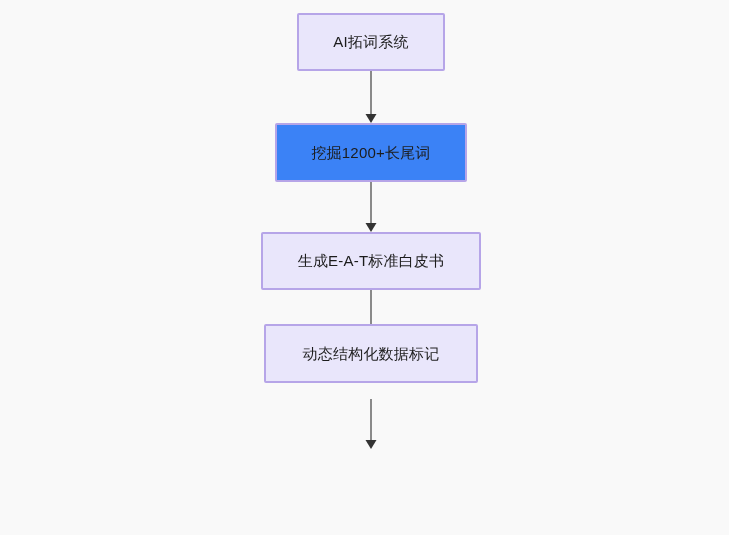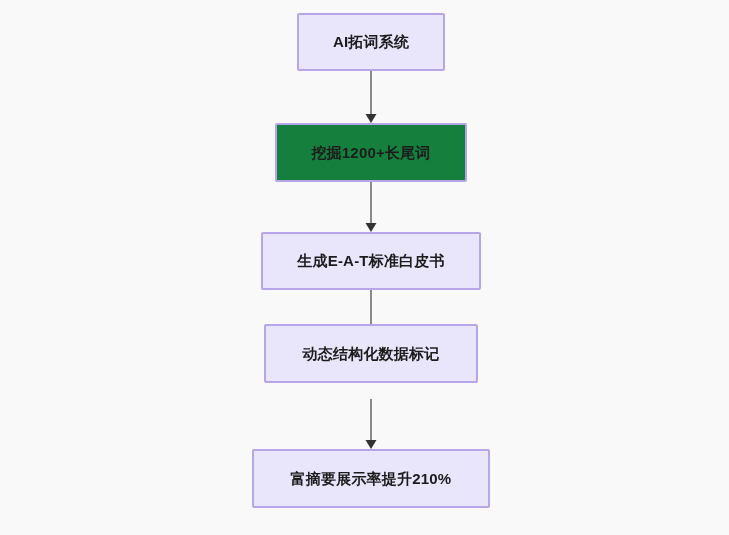--- a/index.html
+++ b/index.html
@@ -29,21 +29,20 @@
     justify-content: center;
     color: #1c1c1c;
     font-size: 15px;
     line-height: 1.2;
     letter-spacing: 0.2px;
     white-space: nowrap;
   }
   .node-label {
     display: block;
     padding: 0 6px;
-    font-weight: bold;
   }
   .edge {
     position: absolute;
     pointer-events: none;
   }
   .edge svg {
     display: block;
     overflow: visible;
   }
 </style>
@@ -73,26 +72,23 @@
   <div class="edge" id="edge-3" style="left: 362px; top: 399px; width: 18px; height: 50px;">
       <svg width="18" height="50" viewBox="0 0 18 50">
         <line x1="9" y1="0" x2="9" y2="42" stroke="#8a8a8a" stroke-width="2"></line>
         <polygon points="3.5,41 14.5,41 9,50" fill="#333333"></polygon>
       </svg>
     </div>
 
   <div class="node" id="node-0" style="left: 297px; top: 13px; width: 148px; height: 58px; background: rgb(233, 230, 251); border-color: rgb(182, 165, 232); color: rgb(28, 28, 28);">
     <span class="node-label">AI拓词系统</span>
   </div>
-  <div class="node" id="node-1" style="left: 275px; top: 123px; width: 192px; height: 59px; background: #15803d; border-color: rgb(182, 165, 232); color: rgb(28, 28, 28);">
+  <div class="node" id="node-1" style="left: 275px; top: 123px; width: 192px; height: 59px; background: #3b82f6; border-color: rgb(182, 165, 232); color: rgb(28, 28, 28);">
     <span class="node-label">挖掘1200+长尾词</span>
   </div>
   <div class="node" id="node-2" style="left: 261px; top: 232px; width: 220px; height: 58px; background: rgb(233, 230, 251); border-color: rgb(182, 165, 232); color: rgb(28, 28, 28); justify-content: center;">
     <span class="node-label">生成E-A-T标准白皮书</span>
   </div>
   <div class="node" id="node-3" style="left: 264px; top: 324px; width: 214px; height: 59px; background: rgb(233, 230, 251); border-color: rgb(182, 165, 232); color: rgb(28, 28, 28);">
     <span class="node-label">动态结构化数据标记</span>
   </div>
-  <div class="node" id="node-4" style="left: 252px; top: 449px; width: 238px; height: 59px; background: rgb(233, 230, 251); border-color: rgb(182, 165, 232); color: rgb(28, 28, 28);">
-    <span class="node-label">富摘要展示率提升210%</span>
-  </div>
 
 </div>
 
 </body></html>

